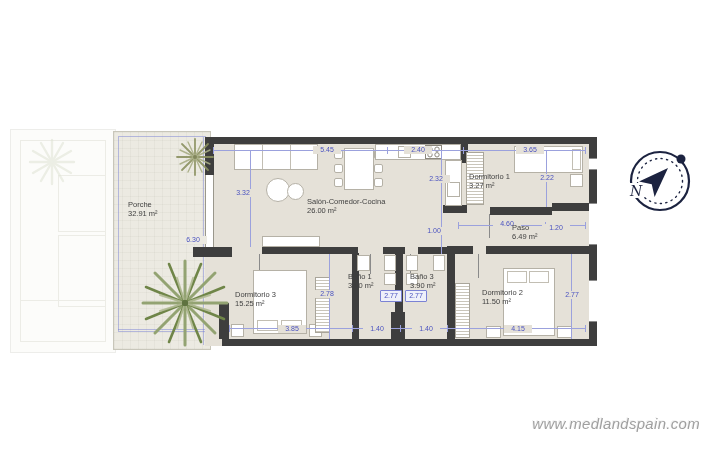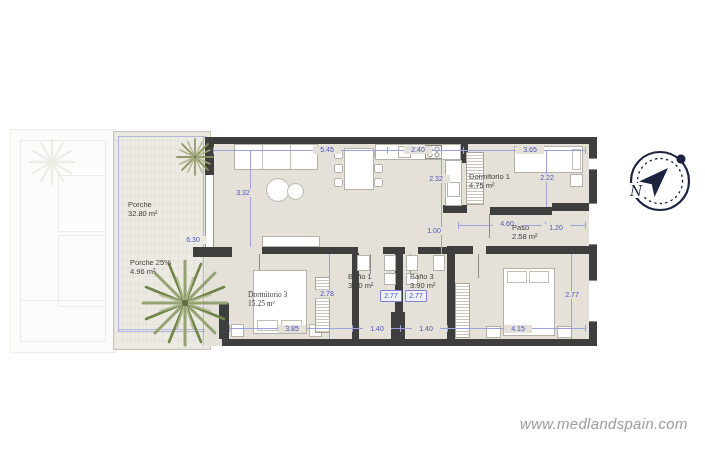--- a/index.html
+++ b/index.html
@@ -31,21 +31,21 @@
   .tick{position:absolute;background:#9ba1dd;}
   .dim{position:absolute;width:28px;text-align:center;font-size:7px;line-height:8px;color:#4a52c0;background:#e5e1d8;}
   .dim.on-terrace{background:#eceae2;}
   .dim.boxed{width:20px;height:10px;line-height:10px;border:1px solid #7b82d4;background:#eef0fa;border-radius:1px;}
   .bluebox{position:absolute;border:1px solid rgba(110,120,210,0.45);}
   .blueline{position:absolute;background:rgba(110,120,210,0.45);}
   
   .room{position:absolute;text-align:left;color:#3f3f3f;font-size:7.5px;line-height:8.5px;}
   .room .nm,.room .ar{display:block;}
   
-  .watermark{position:absolute;left:520px;top:415px;width:180px;text-align:left;
+  .watermark{position:absolute;left:520px;top:415px;width:180px;text-align:right;
     font-size:15px;font-style:italic;color:#9f9f9f;letter-spacing:.3px;
     text-shadow:1px 1px 0 #ffffff,-1px -1px 0 rgba(0,0,0,0.06);}
   .vsep{position:absolute;background:#c2beb3;}
 </style>
 </head>
 <body>
 
 <div id="canvas">
 
   <div class="ghost" style="left:10px;top:129px;width:104px;height:222px;"></div>
@@ -260,45 +260,49 @@
   <span class="dim" style="left:558px;top:291px;">2.77</span>
   <span class="dim boxed" style="left:380px;top:290px;">2.77</span>
   <span class="dim boxed" style="left:405px;top:290px;">2.77</span>
   <span class="dim" style="left:278px;top:325px;">3.85</span>
   <span class="dim" style="left:363px;top:325px;">1.40</span>
   <span class="dim" style="left:412px;top:325px;">1.40</span>
   <span class="dim" style="left:504px;top:325px;">4.15</span>
 
   <div class="room" style="left:128px;top:201px;width:90px;">
     <span class="nm">Porche</span>
-    <span class="ar">32.80 m²</span>
-  </div>
-  <div class="room" style="left:130px;top:259px;width:90px;">
-    <span class="nm">Porche 25%</span>
-    <span class="ar">4.96 m²</span>
+    <span class="ar">32.91 m²</span>
+  </div>
+  <div class="room" style="left:307px;top:198px;width:110px;">
+    <span class="nm">Salón-Comedor-Cocina</span>
+    <span class="ar">26.00 m²</span>
   </div>
   <div class="room" style="left:469px;top:173px;width:90px;">
     <span class="nm">Dormitorio 1</span>
-    <span class="ar">4.75 m²</span>
+    <span class="ar">3.27 m²</span>
   </div>
   <div class="room" style="left:512px;top:224px;width:50px;">
     <span class="nm">Paso</span>
-    <span class="ar">2.58 m²</span>
-  </div>
-  <div class="room" style="left:248px;top:291px;width:90px;font-family:Liberation Serif, serif;">
+    <span class="ar">6.49 m²</span>
+  </div>
+  <div class="room" style="left:235px;top:291px;width:90px;">
     <span class="nm">Dormitorio 3</span>
     <span class="ar">15.25 m²</span>
   </div>
   <div class="room" style="left:348px;top:273px;width:50px;">
     <span class="nm">Baño 1</span>
     <span class="ar">3.90 m²</span>
   </div>
   <div class="room" style="left:410px;top:273px;width:50px;">
     <span class="nm">Baño 3</span>
     <span class="ar">3.90 m²</span>
+  </div>
+  <div class="room" style="left:482px;top:289px;width:90px;">
+    <span class="nm">Dormitorio 2</span>
+    <span class="ar">11.50 m²</span>
   </div>
 
   <svg class="abs" style="left:626px;top:146px;" width="68" height="68" viewBox="0 0 68 68">
     <circle cx="34" cy="35" r="29" fill="none" stroke="#1c2340" stroke-width="2.2"></circle>
     <circle cx="34" cy="35" r="22.5" fill="none" stroke="#1c2340" stroke-width="1.4" stroke-dasharray="1.2 4.4" stroke-linecap="round"></circle>
     <circle cx="55" cy="13" r="4.5" fill="#1c2340"></circle>
     <path d="M0,-17 L11,13 L0,6 L-11,13 Z" transform="translate(30,34) rotate(45)" fill="#1c2340"></path>
     <rect x="2" y="37" width="15" height="15" fill="#ffffff"></rect>
     <text x="4" y="50" font-family="DejaVu Serif, serif" font-style="italic" font-size="14" fill="#1c2340">N</text>
   </svg>

